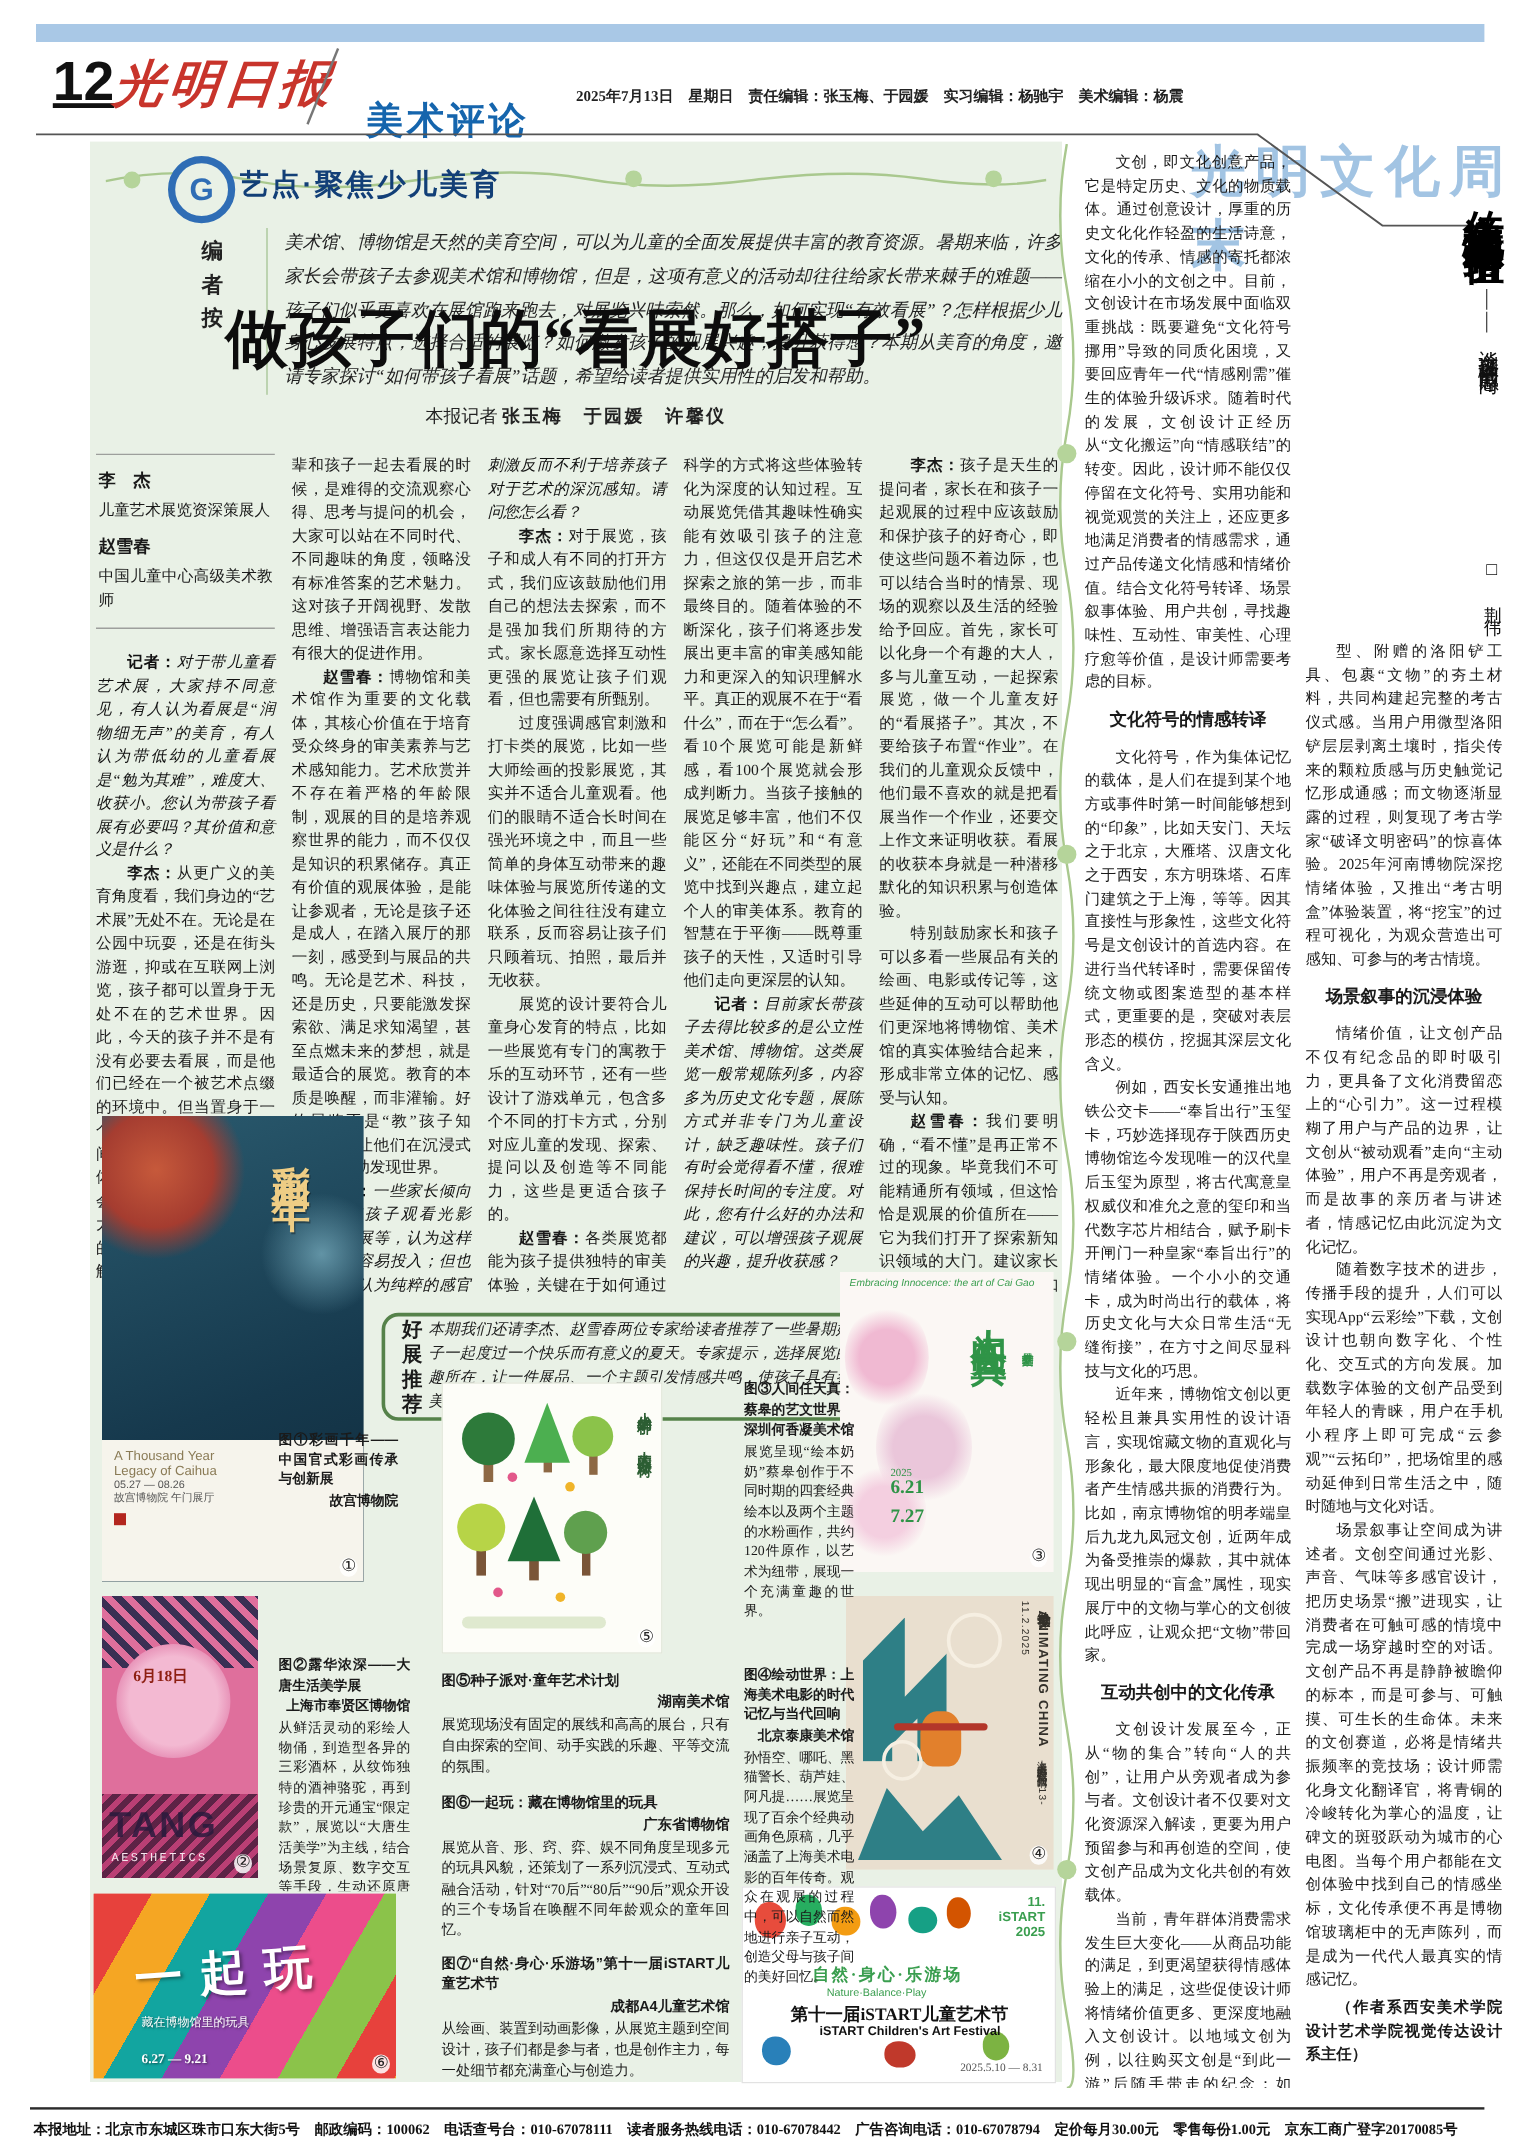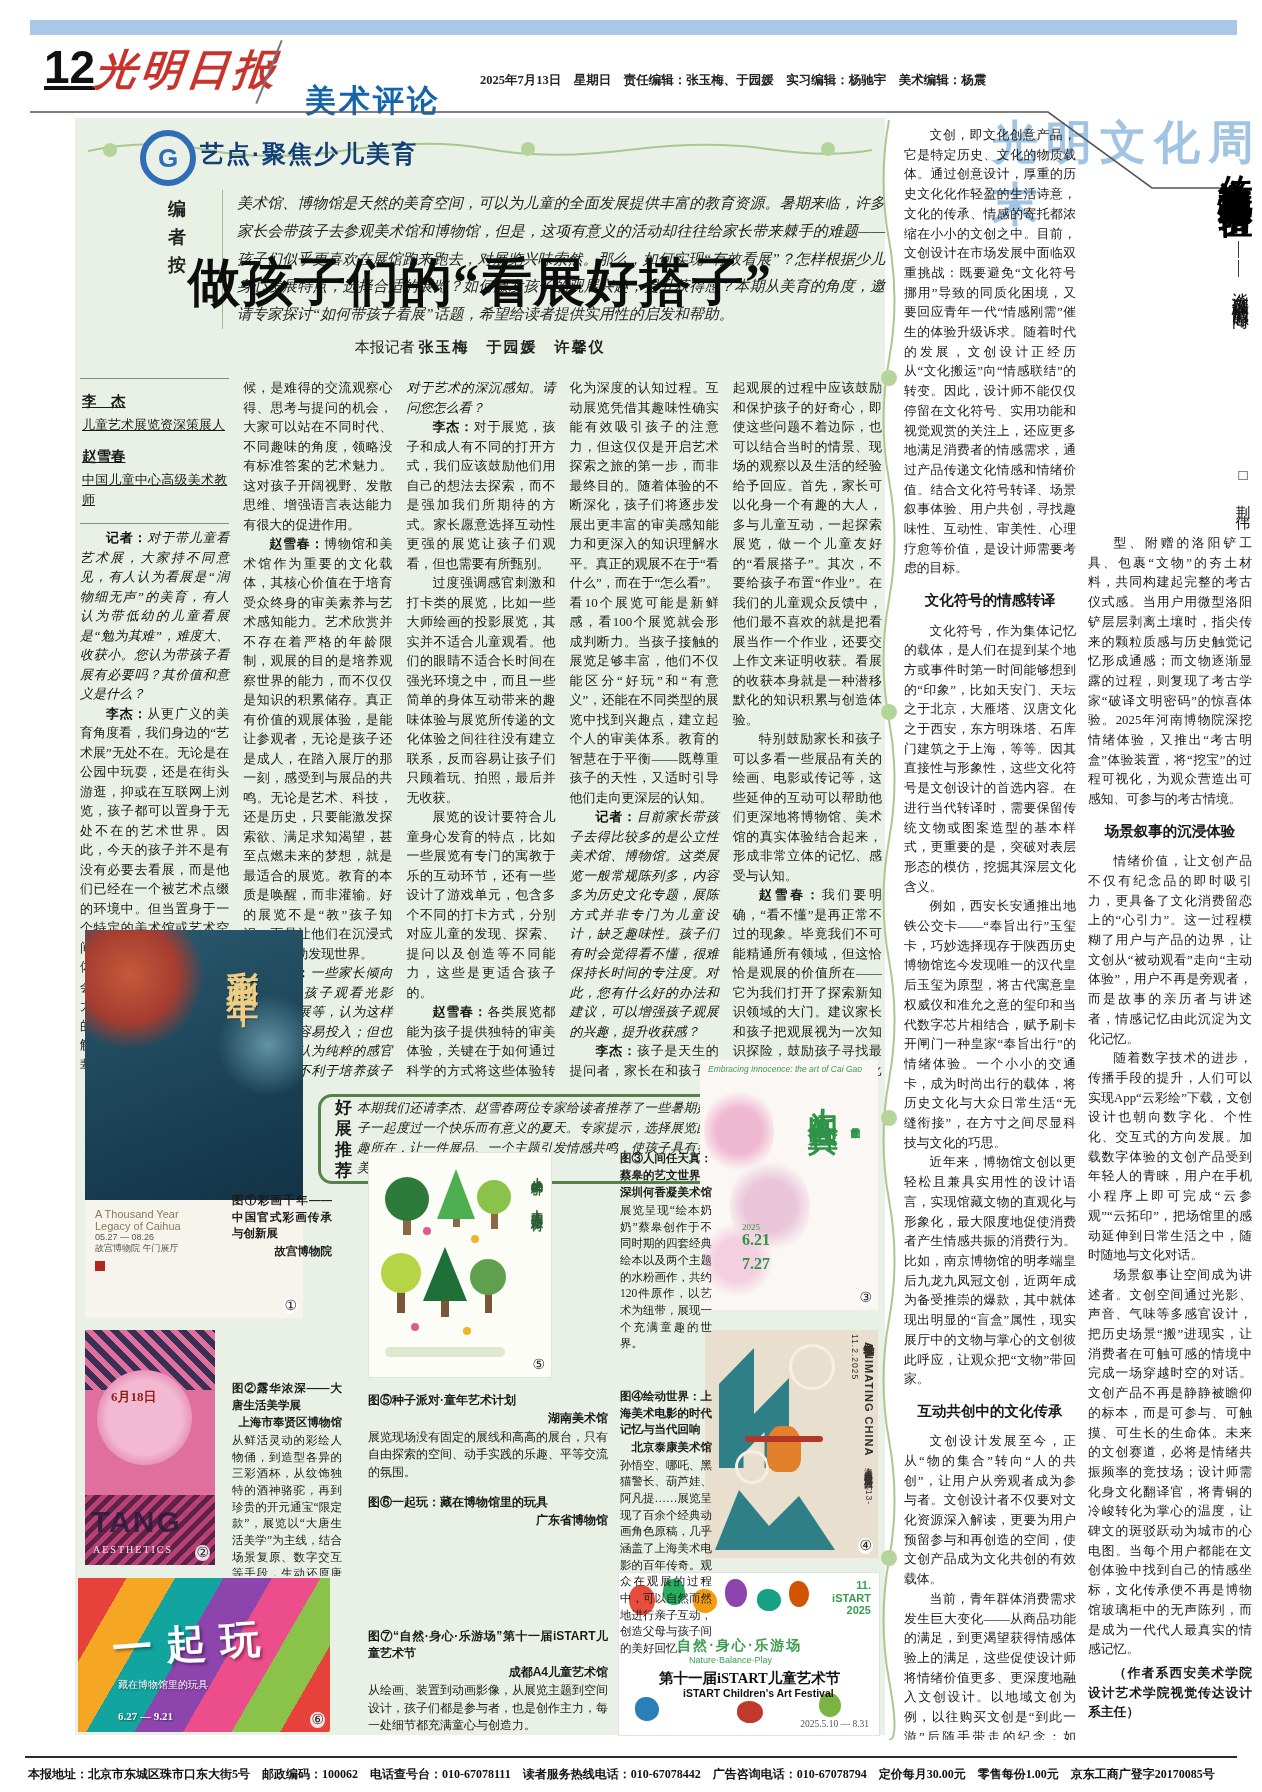--- a/index.html
+++ b/index.html
@@ -35,21 +35,21 @@
             letter-spacing:1px;color:#0d0d0d;}
   #byline{left:90px;top:338px;width:780px;text-align:center;font-size:15px;color:#222;}
   #byline b{letter-spacing:2px;}
   
   #main-body{left:80px;top:378px;width:802px;height:706px;column-count:5;column-gap:14px;
              font-size:13px;line-height:1.5;text-align:justify;overflow:hidden;}
   #main-body p{margin:0;text-indent:2em;}
   #main-body p.q{font-style:italic;color:#111;}
   #main-body p b{font-style:normal;}
   #intro-box{border-top:1.5px solid #8a8a8a;border-bottom:1.5px solid #8a8a8a;
-             padding:12px 2px 14px 2px;margin-bottom:4px;text-decoration:underline;}
+             padding:12px 2px 14px 2px;margin-bottom:18px;}
   #intro-box .nm{font-weight:900;font-size:14.5px;}
   #intro-box .role{display:block;margin:2px 0 12px 0;font-size:13px;}
   
   #vdiv{left:876px;top:120px;}
   
   #ra-title-block{left:1088px;top:148px;width:164px;height:380px;writing-mode:vertical-rl;
                   display:flex;align-items:flex-start;}
   #ra-title{font-size:34px;font-weight:900;line-height:1;letter-spacing:3px;color:#000;}
   #ra-subtitle{font-size:17px;margin-top:14px;letter-spacing:2px;color:#111;padding-top:46px;}
   #ra-author{font-size:15px;letter-spacing:10px;padding-top:150px;margin-top:16px;color:#111;}
@@ -92,21 +92,21 @@
   #p2 .pat{position:absolute;left:0;top:0;width:100%;height:60px;
            background:repeating-linear-gradient(45deg,#1d2447 0 6px,#df6f9c 6px 12px);opacity:.85;}
   #p2 .pat2{position:absolute;right:0;bottom:0;width:100%;height:70px;
             background:repeating-linear-gradient(-45deg,#3c1030 0 5px,#b0336a 5px 10px);opacity:.8;}
   #p2 .circ{position:absolute;left:12px;top:40px;width:95px;height:95px;border-radius:50%;
             background:radial-gradient(circle,#f3b9d2 0 55%,#e58ab2 75%,transparent 76%);}
   #p2 .d618{position:absolute;left:26px;top:58px;color:#8d1f12;font-weight:900;font-size:13px;}
   #p2 .tang{position:absolute;left:6px;bottom:26px;font-size:30px;font-weight:900;color:#2a1a3d;
             letter-spacing:2px;opacity:.85;font-family:"Liberation Sans",sans-serif;}
   #p2 .aes{position:absolute;left:8px;bottom:10px;font-size:10px;letter-spacing:2px;color:#f7e6ef;
-           font-family:Liberation Serif, serif;}
+           font-family:Liberation Mono, monospace;}
   
   #p5{left:368px;top:1152px;width:182px;height:224px;background:#fdfdf8;border:1px solid #dfe5d8;}
   #p5 .vt{position:absolute;right:6px;top:14px;writing-mode:vertical-rl;font-size:12px;color:#2c5e33;
           font-weight:700;letter-spacing:2px;}
   
   #p3{left:700px;top:1060px;width:178px;height:250px;background:#fbf7f4;}
   #p3 .en{position:absolute;left:8px;top:4px;font-size:8.5px;color:#3a9e4f;font-style:italic;
           font-family:"Liberation Sans",sans-serif;}
   .blossom{position:absolute;border-radius:50%;}
   #p3 .cn{position:absolute;right:40px;top:24px;writing-mode:vertical-rl;font-size:30px;line-height:1;
@@ -379,20 +379,21 @@
   <span class="bd">孙悟空、哪吒、黑猫警长、葫芦娃、阿凡提……展览呈现了百余个经典动画角色原稿，几乎涵盖了上海美术电影的百年传奇。观众在观展的过程中，可以自然而然地进行亲子互动，创造父母与孩子间的美好回忆。</span>
 </div>
 <div class="cap" id="cap5">
   <span class="t">图⑤种子派对·童年艺术计划</span>
   <span class="venue">湖南美术馆</span>
   <span class="bd">展览现场没有固定的展线和高高的展台，只有自由探索的空间、动手实践的乐趣、平等交流的氛围。</span>
 </div>
 <div class="cap" id="cap6">
   <span class="t">图⑥一起玩：藏在博物馆里的玩具</span>
   <span class="venue">广东省博物馆</span>
+  <span class="bd">展览从音、形、窍、弈、娱不同角度呈现多元的玩具风貌，还策划了一系列沉浸式、互动式融合活动，针对“70后”“80后”“90后”观众开设的三个专场旨在唤醒不同年龄观众的童年回忆。</span>
 </div>
 <div class="cap" id="cap7">
   <span class="t">图⑦“自然·身心·乐游场”第十一届iSTART儿童艺术节</span>
   <span class="venue">成都A4儿童艺术馆</span>
   <span class="bd">从绘画、装置到动画影像，从展览主题到空间设计，孩子们都是参与者，也是创作主力，每一处细节都充满童心与创造力。</span>
   
 </div>
 
 <div class="abs" id="footer-rule"></div>
 <div class="abs" id="footer">本报地址：北京市东城区珠市口东大街5号　邮政编码：100062　电话查号台：010-67078111　读者服务热线电话：010-67078442　广告咨询电话：010-67078794　定价每月30.00元　零售每份1.00元　京东工商广登字20170085号</div>

